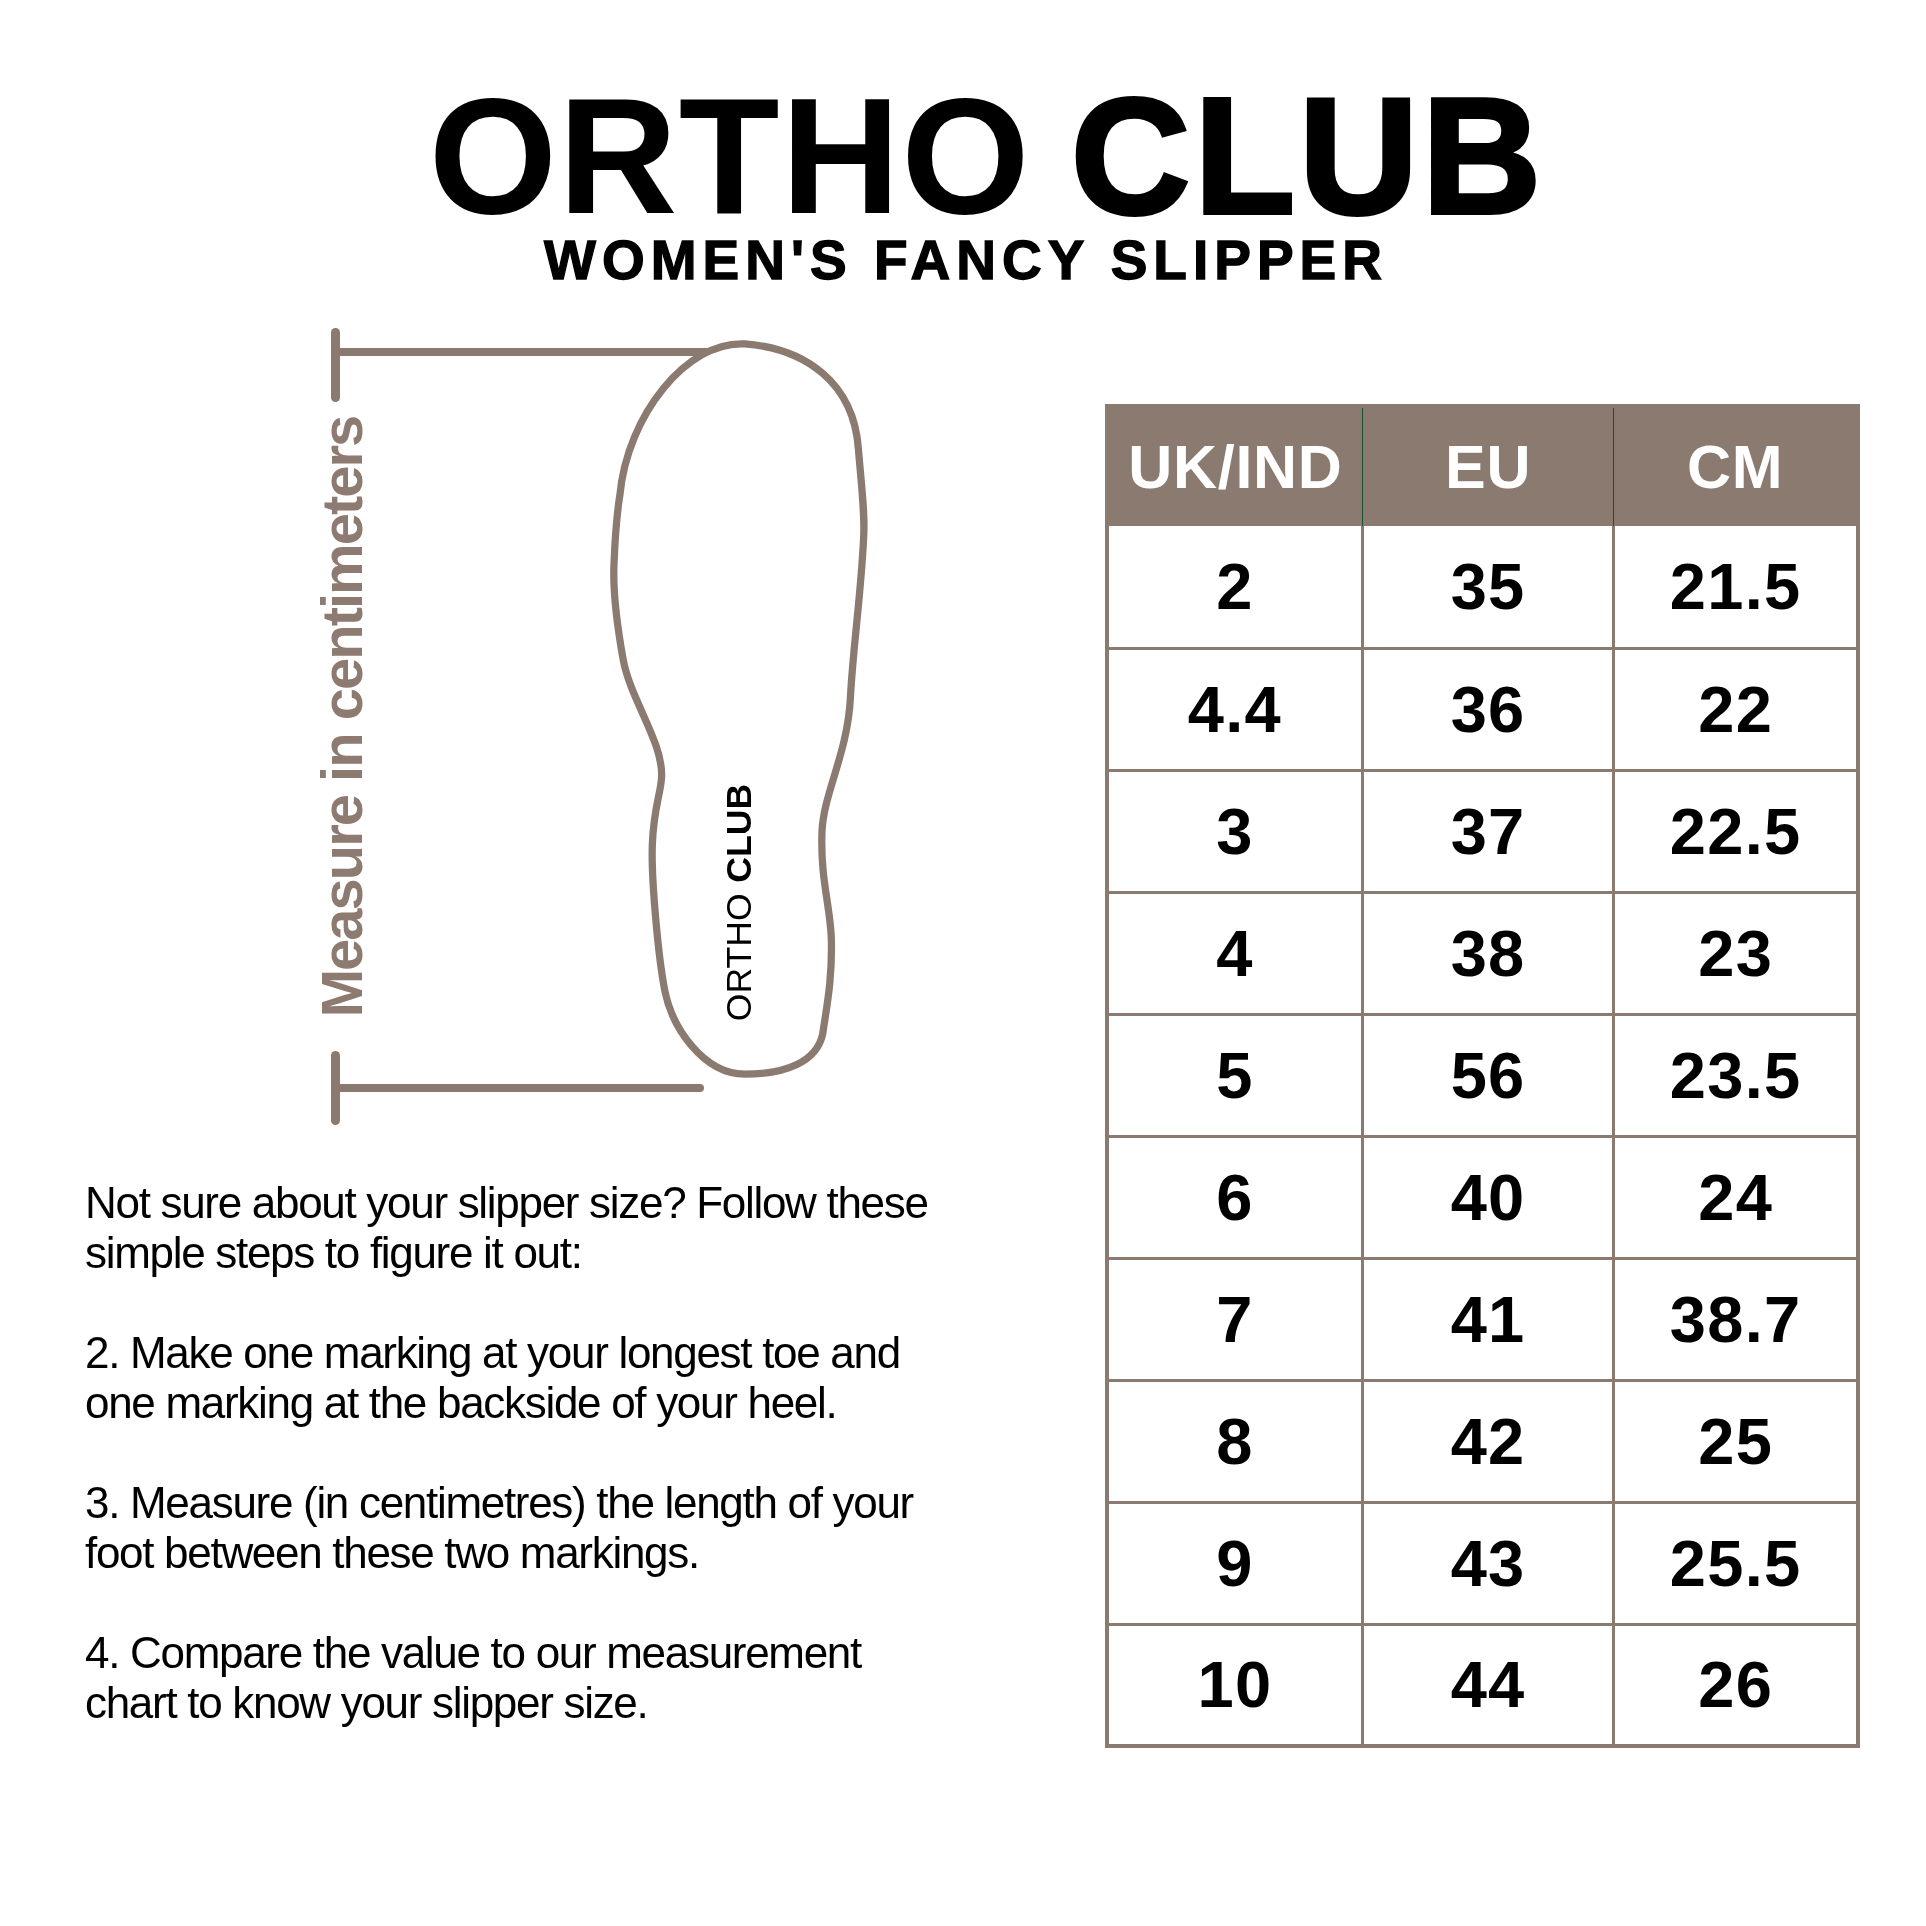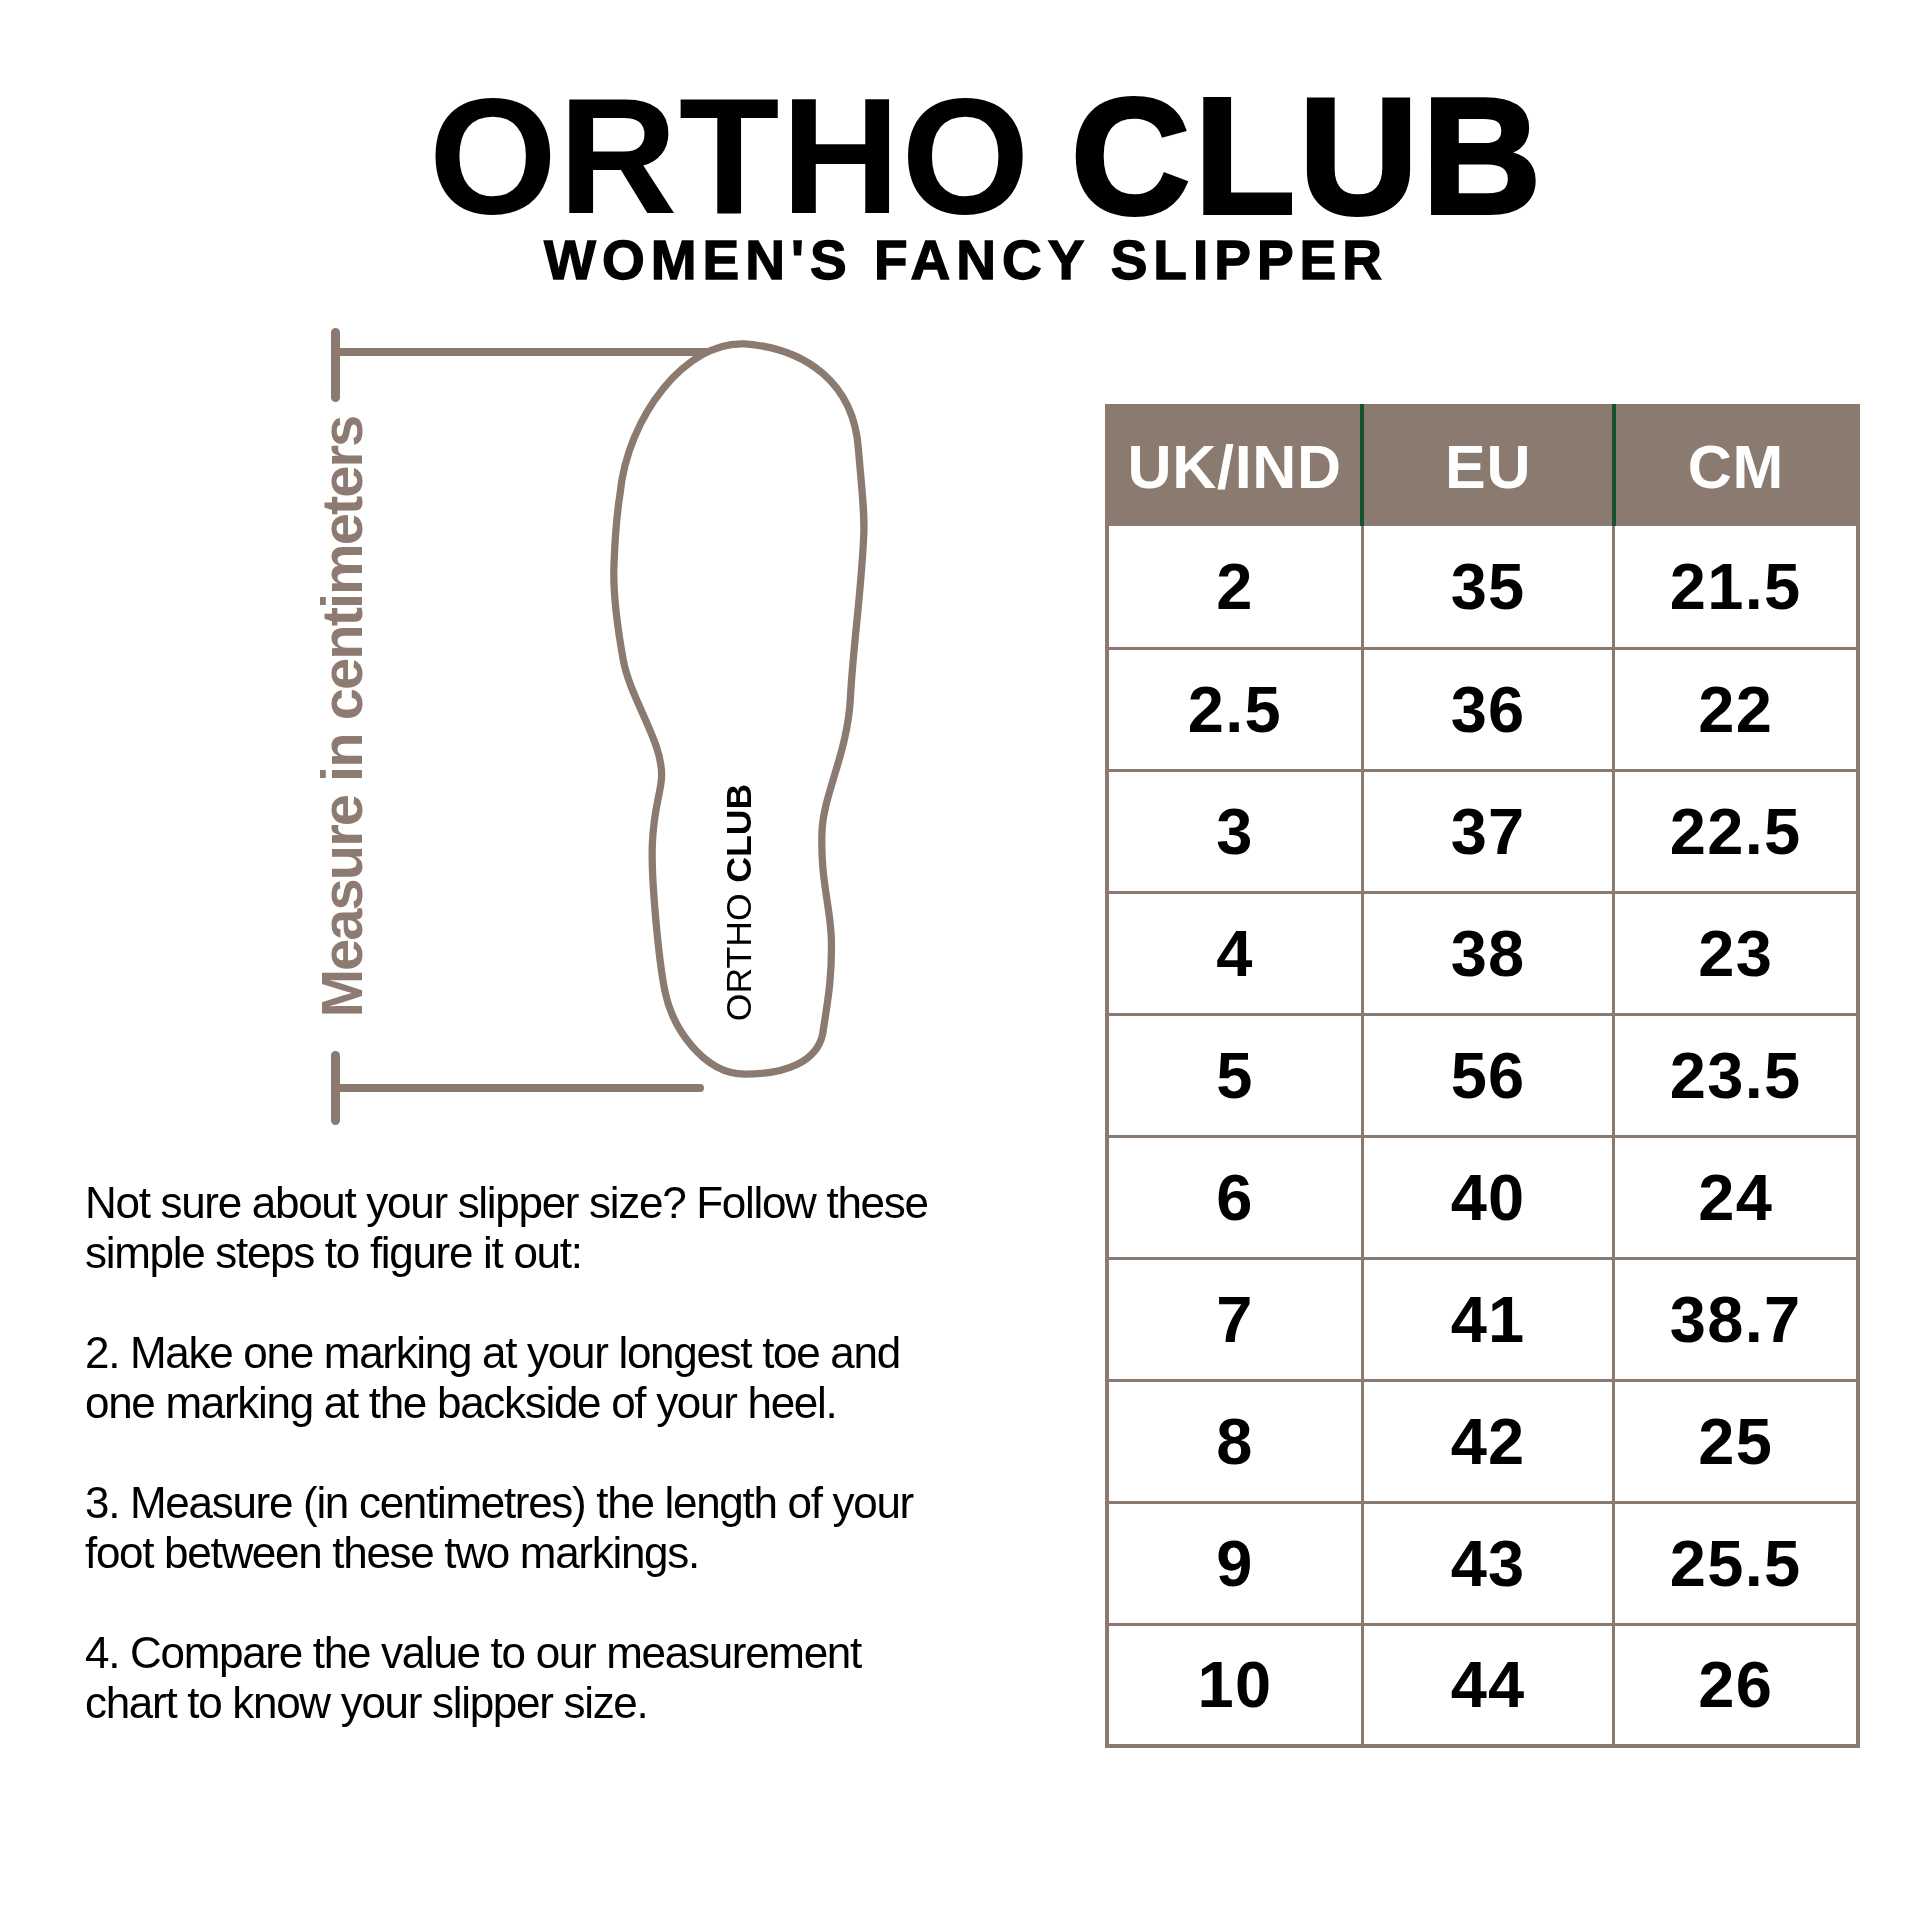--- a/index.html
+++ b/index.html
@@ -63,21 +63,21 @@
     position:absolute;left:1105px;top:404px;
     width:755px;border-collapse:collapse;table-layout:fixed;
     border:4px solid var(--taupe);
   }
   .size-table col.c1{width:34%;}
   .size-table col.c2{width:33.5%;}
   .size-table col.c3{width:32.5%;}
   .size-table th{
     height:120px;background:var(--taupe);color:#ffffff;
     font-size:61px;font-weight:700;text-align:center;vertical-align:middle;
-    border:none;border-left:4px solid #14532d;letter-spacing:0.7px;
+    border:none;border-left:1px solid #14532d;letter-spacing:0.7px;
   }
   .size-table th:first-child{border-left:none;}
   .size-table td{
     height:122px;background:#ffffff;color:var(--ink);
     font-size:65px;font-weight:700;text-align:center;vertical-align:middle;
     border:3.3px solid var(--taupe);letter-spacing:1.3px;
   }
   .size-table tr:first-child td{border-top:none;}
 </style>
 </head>
@@ -142,21 +142,21 @@
       </tr>
     </thead>
     <tbody id="size-rows">
     <tr>
       <td>2</td>
       <td>35</td>
       <td>21.5</td>
     </tr>
 
     <tr>
-      <td>2.5</td>
+      <td>4.4</td>
       <td>36</td>
       <td>22</td>
     </tr>
 
     <tr>
       <td>3</td>
       <td>37</td>
       <td>22.5</td>
     </tr>
 

